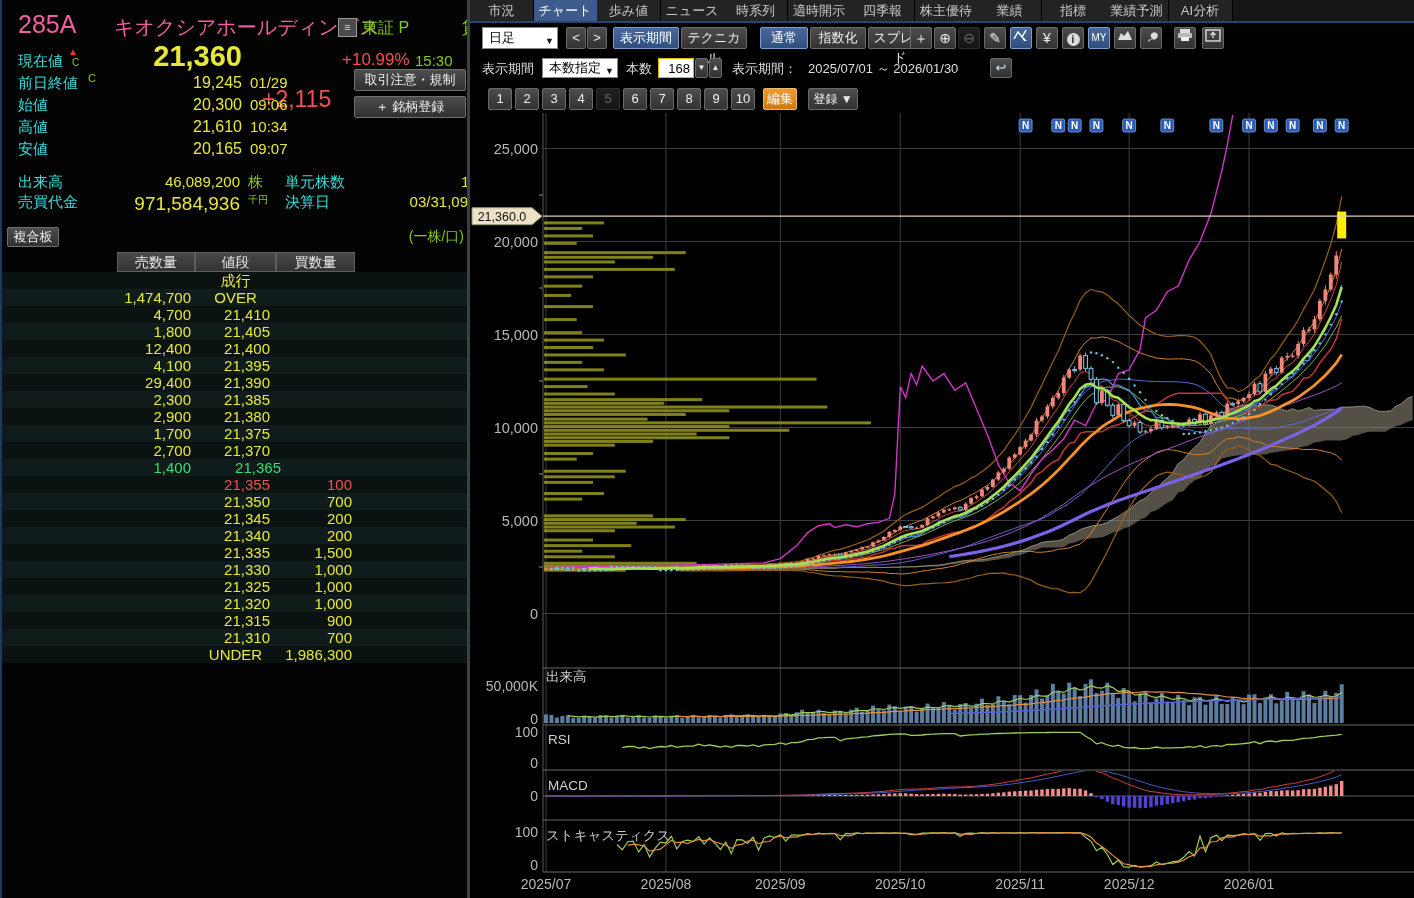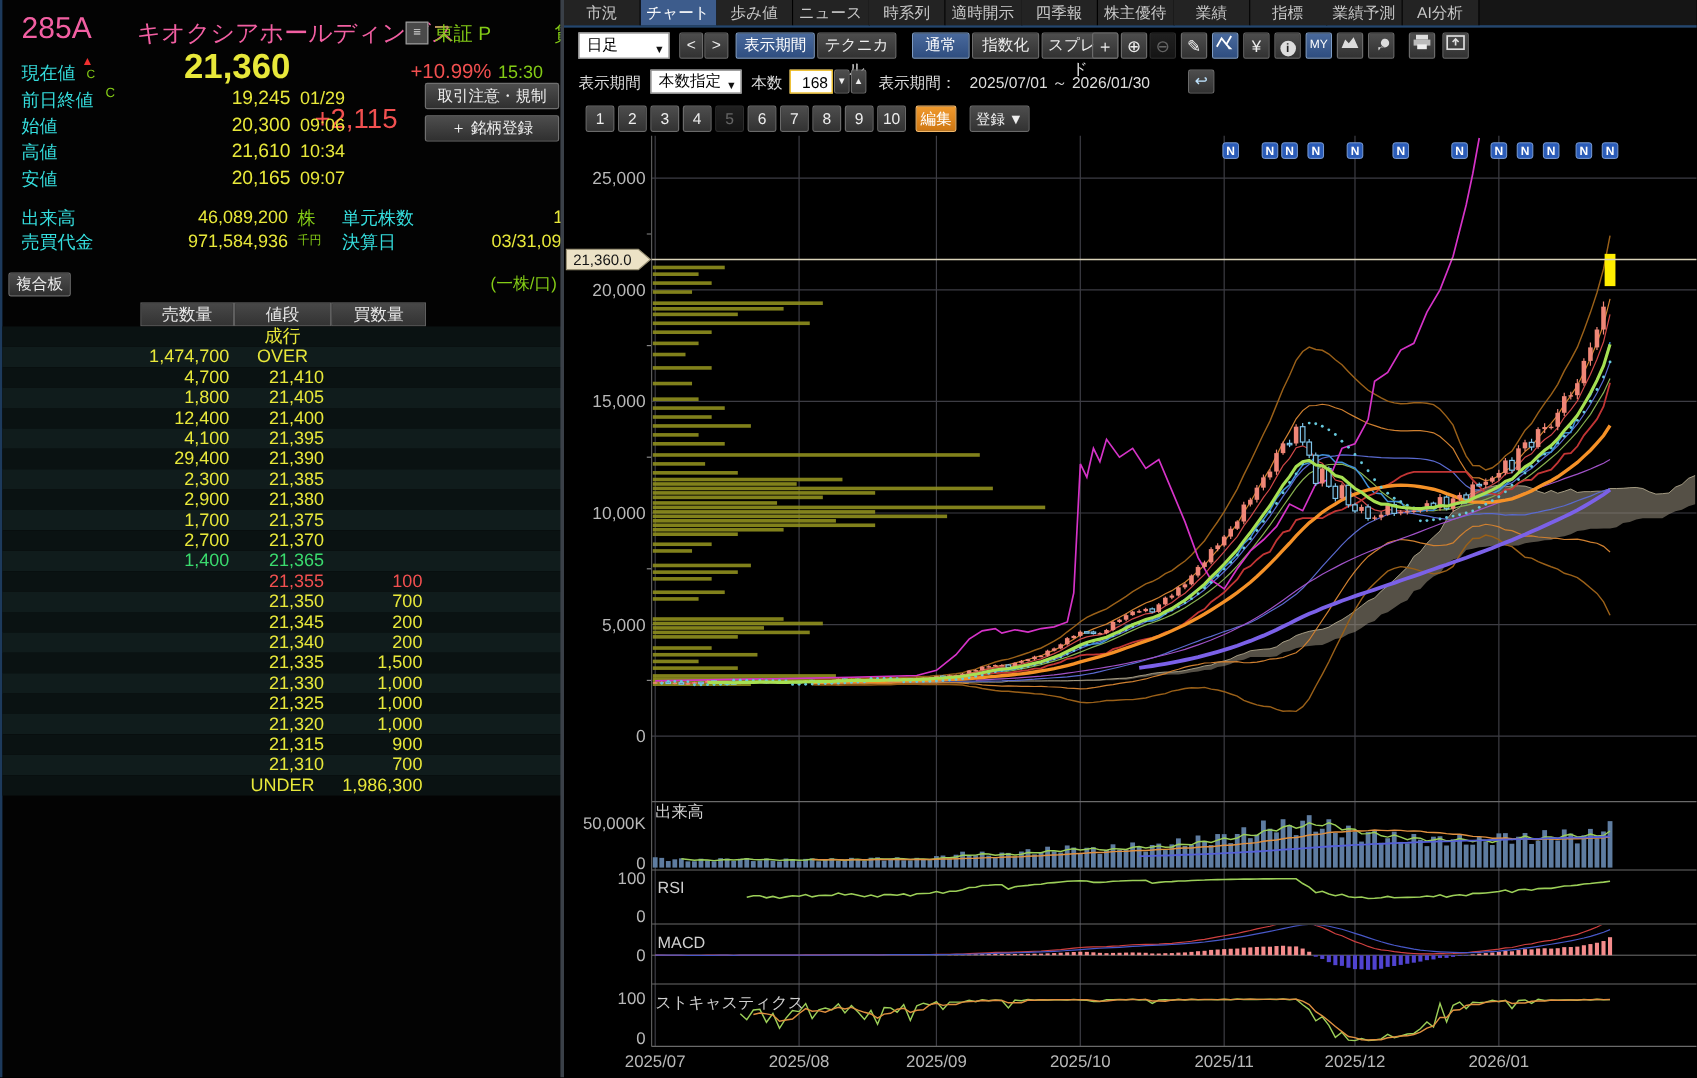--- a/index.html
+++ b/index.html
@@ -76,21 +76,21 @@
       </div>
     <div class="abs lp-btn" style="left:352px;top:69px;width:112px;height:22px;line-height:20px;">取引注意・規制</div>
     <div class="abs lp-btn" style="left:352px;top:96px;width:112px;height:22px;line-height:20px;"><span>＋</span> <span>銘柄登録</span></div>
     <div id="statRows">
         <div class="abs cyan" style="left: 16px; top: 173px; font-size: 15px;">出来高</div>
         <div class="abs yellow rt" style="left: 118px; top: 173px; width: 120px; font-size: 15px;">46,089,200</div>
         <div class="abs white" style="left: 246px; top: 173px; font-size: 15px;">株</div>
         <div class="abs cyan" style="left: 283px; top: 173px; font-size: 15px;">単元株数</div>
         <div class="abs yellow" style="left: 459px; top: 173px; width: 7px; overflow: hidden; font-size: 15px;">1</div>
         <div class="abs cyan" style="left: 16px; top: 193px; font-size: 15px;">売買代金</div>
-        <div class="abs yellow rt" style="left: 118px; top: 193px; width: 120px; font-size: 15px;">971,584,936</div>
+        <div class="abs yellow rt" style="left: 118px; top: 193px; width: 120px; font-size: 19px;">971,584,936</div>
         <div class="abs white" style="left: 246px; top: 193px; font-size: 10px;">千円</div>
         <div class="abs cyan" style="left: 283px; top: 193px; font-size: 15px;">決算日</div>
         <div class="abs yellow rt" style="left: 390px; top: 193px; width: 76px; font-size: 15px;">03/31,09</div>
       </div>
     <div class="abs lp-btn" style="left:5px;top:227px;width:52px;height:20px;line-height:18px;">複合板</div>
     <div class="abs white" style="left:382px;top:228px;width:80px;font-size:14px;text-align:right;">(一株/口)</div>
     <div id="board">
         <div class="bh-cell" style="left: 115px; width: 78px;">売数量</div>
         <div class="bh-cell" style="left: 193px; width: 81px;">値段</div>
         <div class="bh-cell" style="left: 274px; width: 79px;">買数量</div>
@@ -132,21 +132,21 @@
         <div class="brow" style="top: 173px; background: rgb(16, 28, 28);">
           <div class="bcell yellow" style="left: 80px; width: 109px; text-align: right;">1,700</div>
           <div class="bcell yellow" style="left: 196px; width: 72px; text-align: right;">21,375</div>
         </div>
         <div class="brow" style="top: 190px; background: rgb(10, 18, 18);">
           <div class="bcell yellow" style="left: 80px; width: 109px; text-align: right;">2,700</div>
           <div class="bcell yellow" style="left: 196px; width: 72px; text-align: right;">21,370</div>
         </div>
         <div class="brow" style="top: 207px; background: rgb(16, 28, 28);">
           <div class="bcell green" style="left: 80px; width: 109px; text-align: right;">1,400</div>
-          <div class="bcell green" style="left: 196px; width: 72px; text-align: right;">21,365</div>
+          <div class="bcell green" style="left: 207px; width: 72px; text-align: right;">21,365</div>
         </div>
         <div class="brow" style="top: 224px; background: rgb(10, 18, 18);">
           <div class="bcell red" style="left: 196px; width: 72px; text-align: right;">21,355</div>
           <div class="bcell red" style="left: 276px; width: 74px; text-align: right;">100</div>
         </div>
         <div class="brow" style="top: 241px; background: rgb(16, 28, 28);">
           <div class="bcell yellow" style="left: 196px; width: 72px; text-align: right;">21,350</div>
           <div class="bcell yellow" style="left: 276px; width: 74px; text-align: right;">700</div>
         </div>
         <div class="brow" style="top: 258px; background: rgb(10, 18, 18);">

